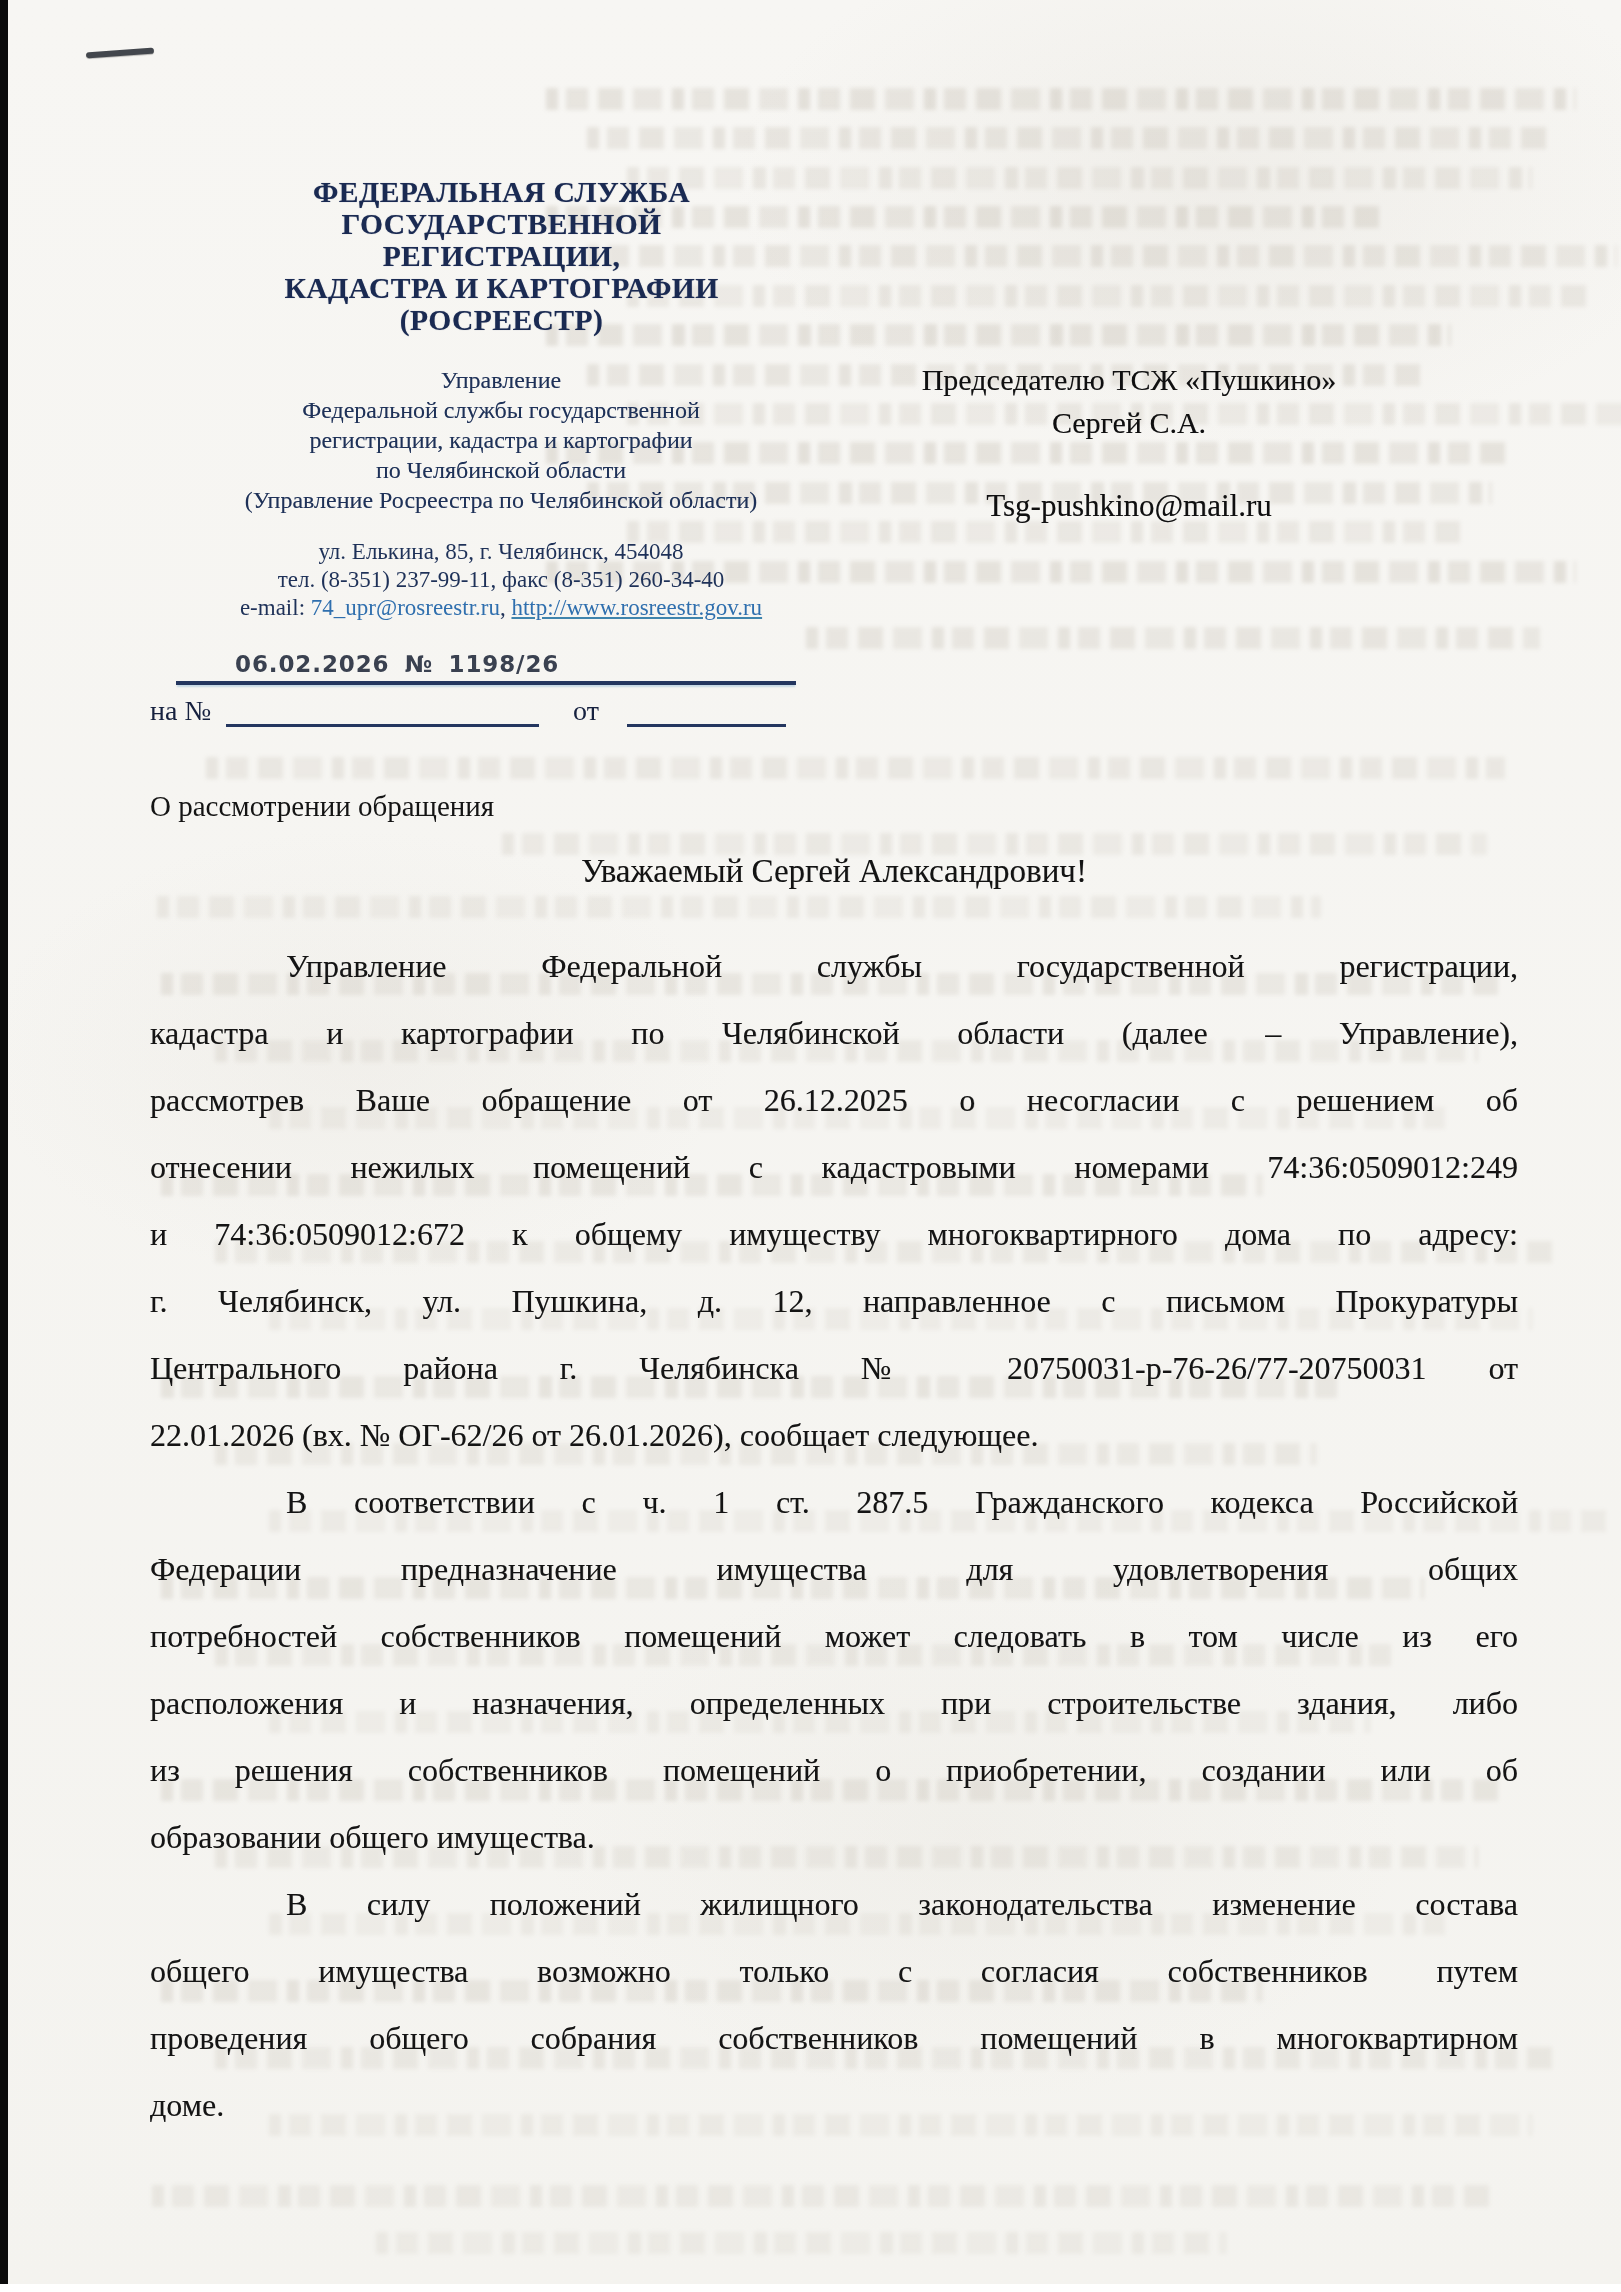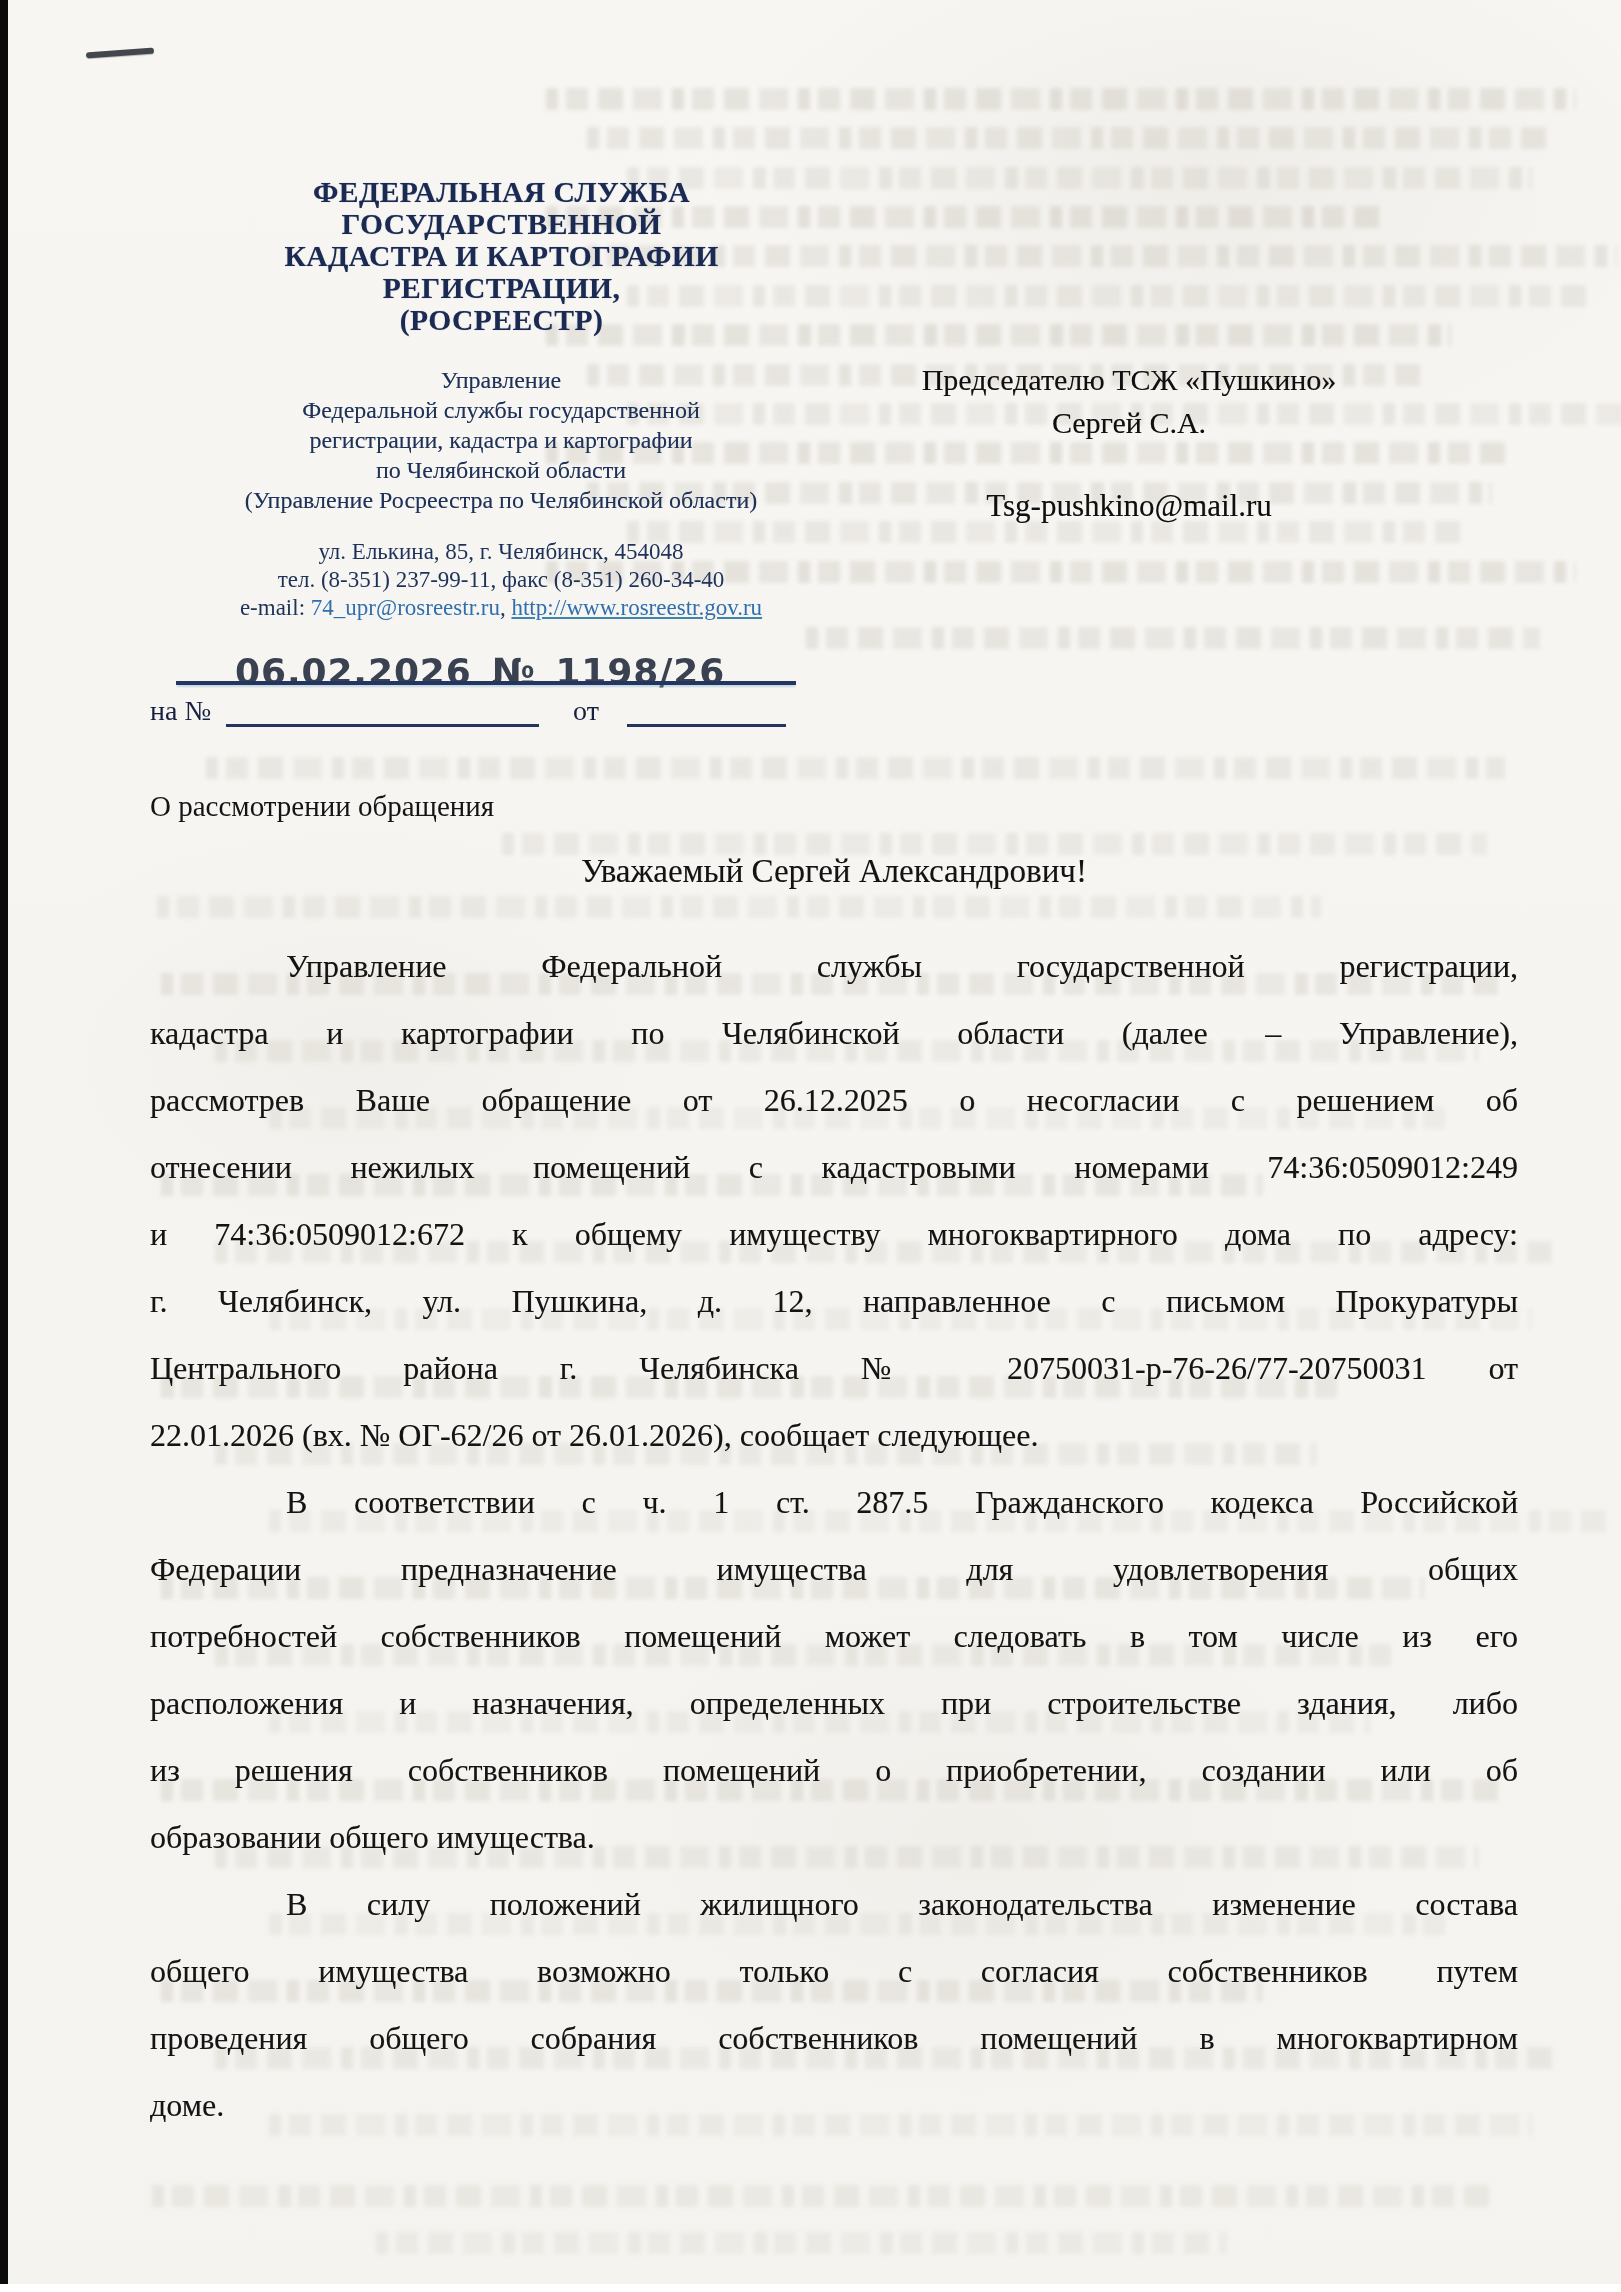--- a/index.html
+++ b/index.html
@@ -44,21 +44,21 @@
   .recipient{
     position:absolute;left:878px;top:358px;width:502px;
     text-align:center;font-size:30px;line-height:43px;color:#0f0f10;
     text-shadow:0.3px 0.3px 0.4px rgba(10,10,10,.35);
   }
   .recipient .r-email{margin-top:40px;font-size:31px;}
   
   .ref-number{
     position:absolute;left:235px;top:651px;
     font-family:"DejaVu Sans", sans-serif;font-weight:bold;
-    font-size:36px;color:#3a4150;letter-spacing:0.9px;word-spacing:6.3px;
+    font-size:23px;color:#3a4150;letter-spacing:0.9px;word-spacing:6.3px;
     filter:blur(0.4px);
   }
   .ref-line{position:absolute;height:3.6px;background:#24365f;}
   .ref-line.main{left:176px;top:681px;width:620px;box-shadow:0 2.7px 1.8px -0.9px rgba(110,165,205,.45);}
   .ref-line.reply{left:226px;top:724px;width:313px;height:2.7px;}
   .ref-line.from{left:627px;top:724px;width:159px;height:2.7px;}
   .ref-label{position:absolute;top:695px;font-size:28px;color:#16213f;}
   .ref-label.na{left:150px;}
   .ref-label.ot{left:573px;}
   
@@ -133,22 +133,22 @@
       <div class="ghost" style="top: 1980px; left: 161px; width: 1102px; opacity: 0.28;"></div>
       <div class="ghost" style="top: 2047px; left: 215px; width: 1343px; opacity: 0.23;"></div>
       <div class="ghost" style="top: 2114px; left: 269px; width: 1263px; opacity: 0.18;"></div>
       <div class="ghost" style="top: 2185px; left: 152px; width: 1343px; opacity: 0.22;"></div>
       <div class="ghost" style="top: 2232px; left: 376px; width: 851px; opacity: 0.18;"></div>
     </div>
 
   <div class="agency">
     <div>ФЕДЕРАЛЬНАЯ СЛУЖБА</div>
     <div>ГОСУДАРСТВЕННОЙ</div>
+    <div>РЕГИСТРАЦИИ,</div>
     <div>КАДАСТРА И КАРТОГРАФИИ</div>
-    <div>РЕГИСТРАЦИИ,</div>
     <div>(РОСРЕЕСТР)</div>
   </div>
 
   <div class="department">
     <div>Управление</div>
     <div>Федеральной службы государственной</div>
     <div>регистрации, кадастра и картографии</div>
     <div>по Челябинской области</div>
     <div>(Управление Росреестра по Челябинской области)</div>
   </div>

